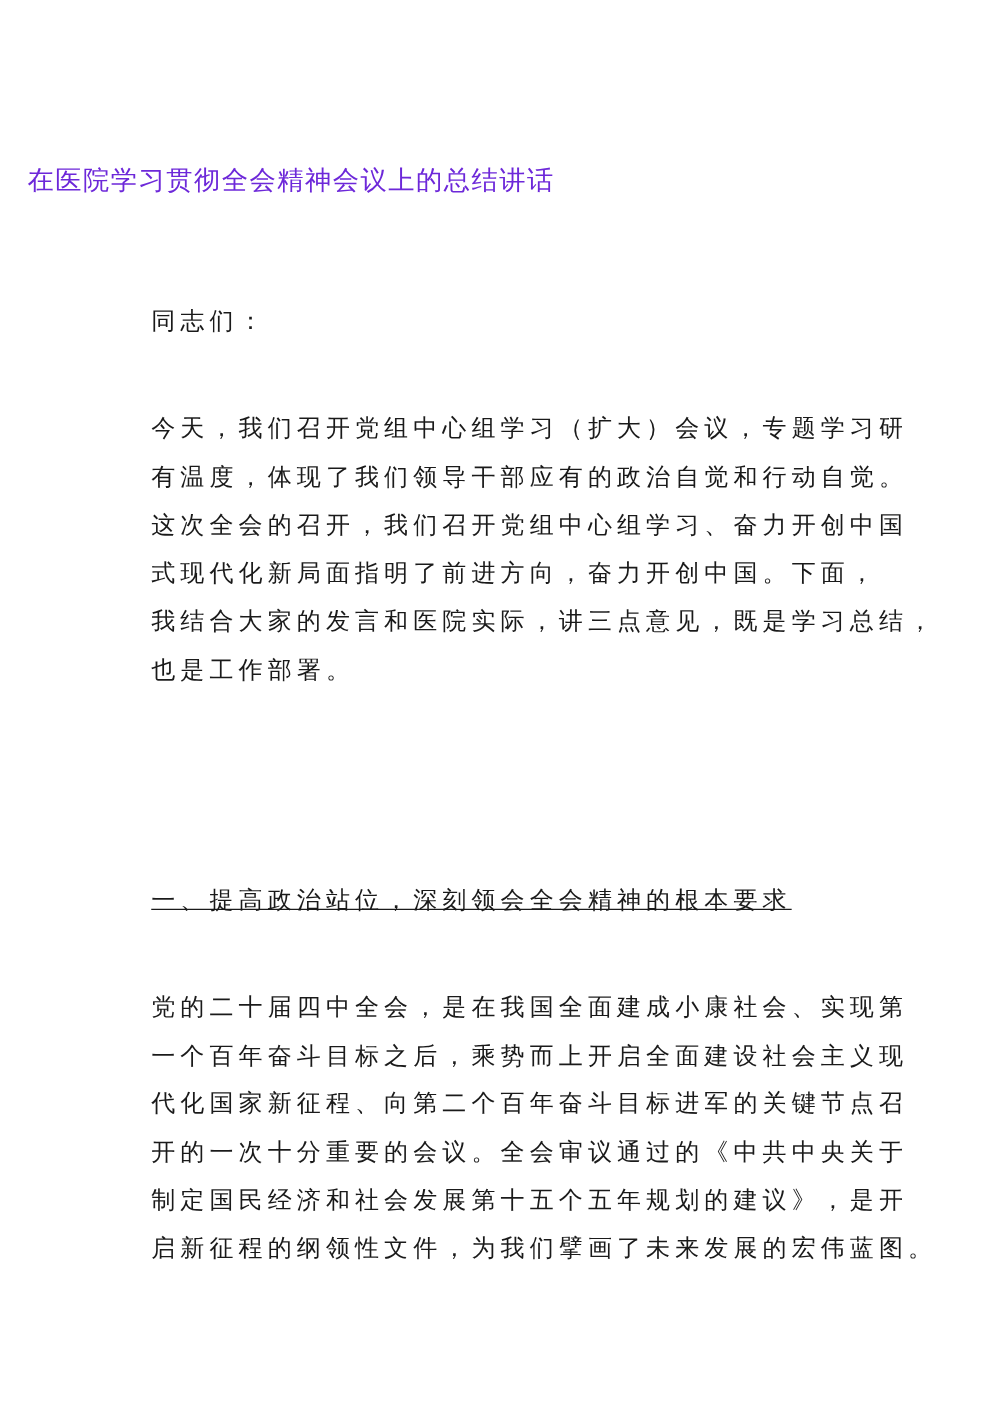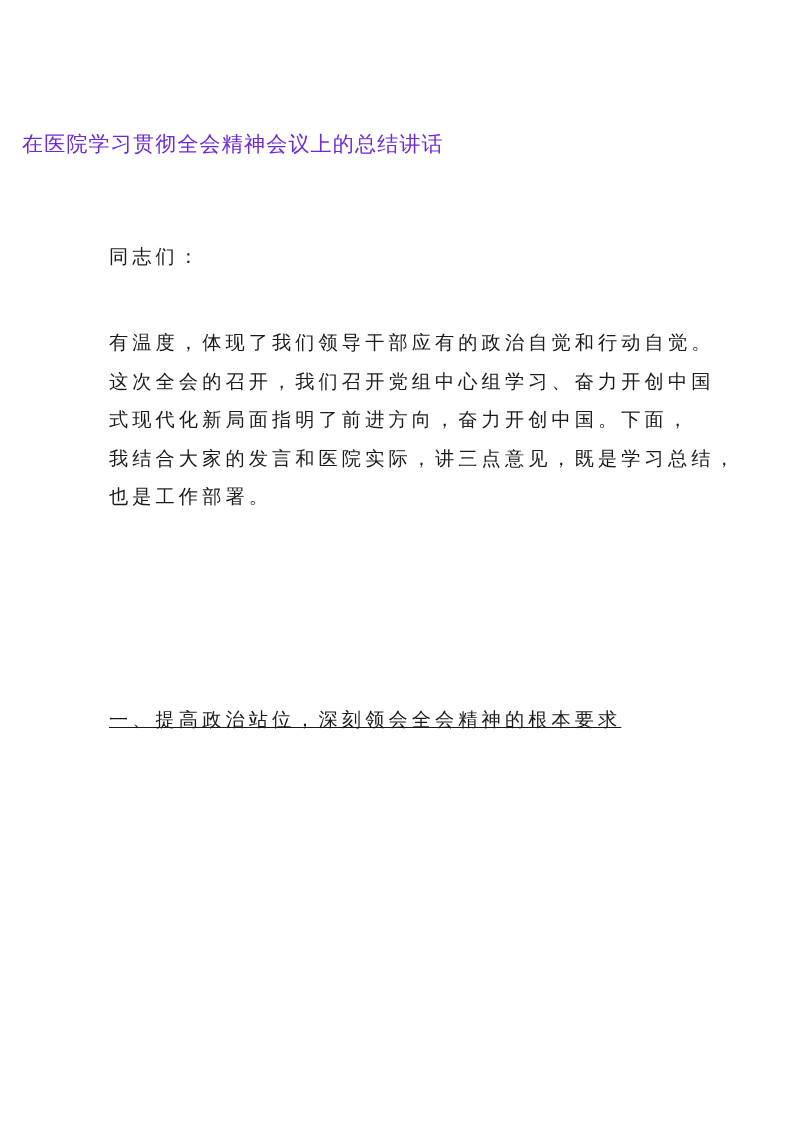--- a/index.html
+++ b/index.html
@@ -30,21 +30,21 @@
       width: 793px;
       text-align: left;
       font-size: 21px;
       line-height: 30px;
       letter-spacing: 1.2px;
       color: #6d28d9;
       padding-left: 22px;
     }
     .body-block {
       position: absolute;
-      left: 109px;
+      left: 121px;
       width: 560px;
       font-size: 19.2px;
       line-height: 38.5px;
       letter-spacing: 4.1px;
       color: #1a1a1a;
       text-align: justify;
     }
     .line {
       display: block;
       white-space: nowrap;
@@ -60,25 +60,34 @@
 
 <div class="page">
 
   <div class="title">在医院学习贯彻全会精神会议上的总结讲话</div>
 
   <div class="body-block greeting">
     <span class="line">同志们：</span>
   </div>
 
   <div class="body-block para1">
+    <span class="line">今天，我们召开党组中心组学习（扩大）会议，专题学习研</span>
     <span class="line">有温度，体现了我们领导干部应有的政治自觉和行动自觉。</span>
     <span class="line">这次全会的召开，我们召开党组中心组学习、奋力开创中国</span>
     <span class="line">式现代化新局面指明了前进方向，奋力开创中国。下面，</span>
     <span class="line">我结合大家的发言和医院实际，讲三点意见，既是学习总结，</span>
     <span class="line">也是工作部署。</span>
   </div>
 
   <div class="body-block heading1">
     <span class="line">一、提高政治站位，深刻领会全会精神的根本要求</span>
   </div>
 
+  <div class="body-block para2">
+    <span class="line">党的二十届四中全会，是在我国全面建成小康社会、实现第</span>
+    <span class="line">一个百年奋斗目标之后，乘势而上开启全面建设社会主义现</span>
+    <span class="line">代化国家新征程、向第二个百年奋斗目标进军的关键节点召</span>
+    <span class="line">开的一次十分重要的会议。全会审议通过的《中共中央关于</span>
+    <span class="line">制定国民经济和社会发展第十五个五年规划的建议》，是开</span>
+    <span class="line">启新征程的纲领性文件，为我们擘画了未来发展的宏伟蓝图。</span>
+  </div>
 
 </div>
 
 </body></html>

